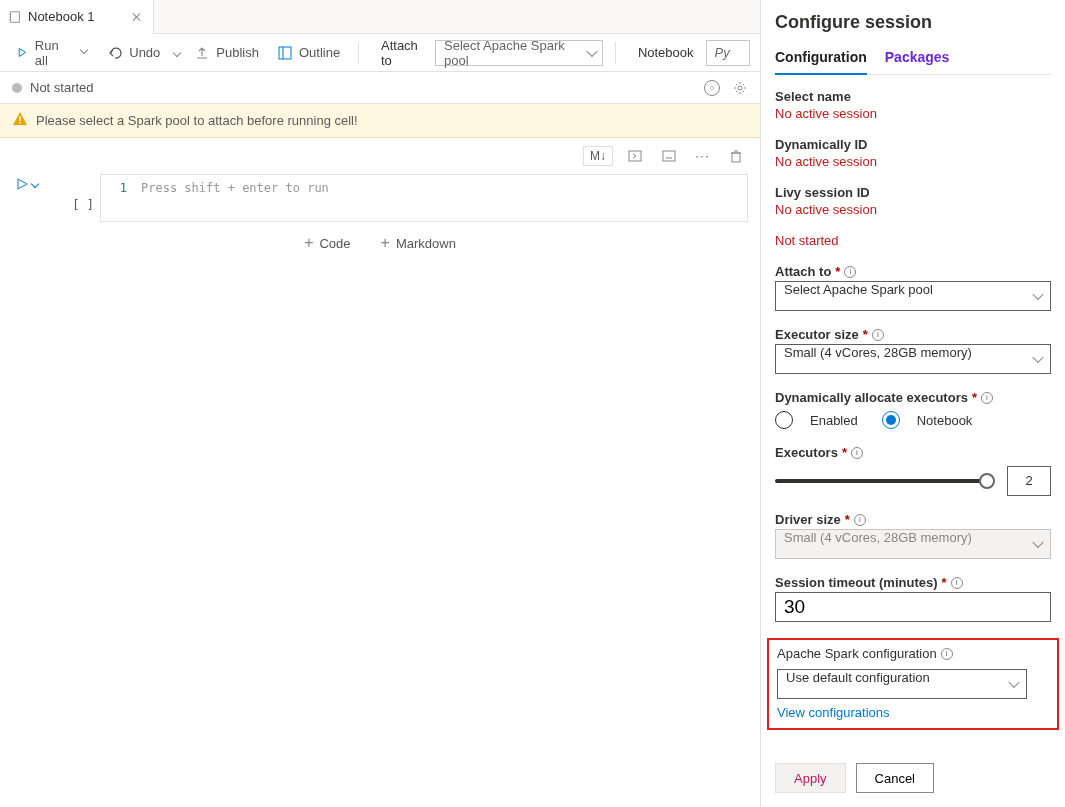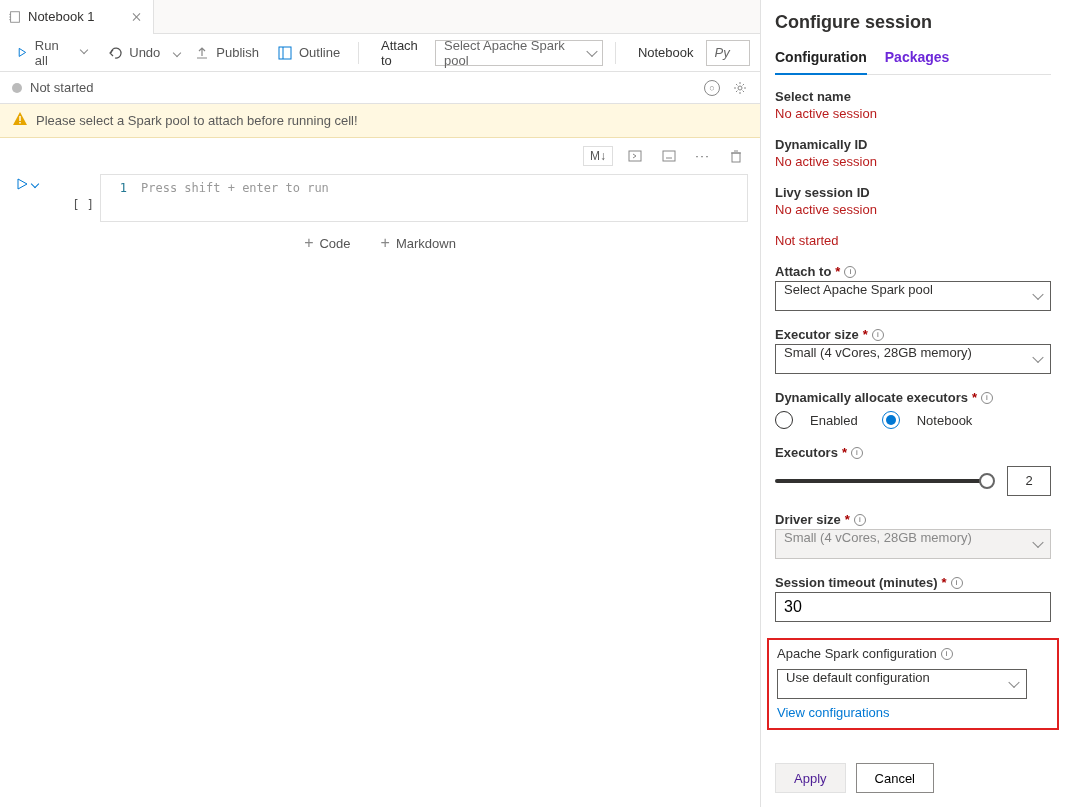--- a/index.html
+++ b/index.html
@@ -64,39 +64,39 @@
 
   .field { margin-bottom: 16px; }
   .flabel { font-size: 13px; font-weight: 600; color: #333; margin-bottom: 2px; display:flex; align-items:center; gap:4px; }
   .fvalue { font-size: 13px; color: #b91c1c; }
   .req { color: #a80000; }
   .info { width: 12px; height: 12px; border: 1px solid #888; border-radius: 50%; display:inline-flex; align-items:center; justify-content:center; font-size:8px; color:#666; font-weight:400; }
 
   .pselect { width: 100%; height: 30px; border: 1px solid #605e5c; padding: 0 26px 0 8px; font-size: 13px; position: relative; background: #fff; }
   .pselect.disabled { background: #f3f2f1; border-color: #c8c6c4; color: #888; }
   .pselect .caret { right: 8px; }
-  .pinput { width: 100%; height: 30px; border: 1px solid #605e5c; padding: 0 8px; font-size: 16px; font-family: inherit; }
+  .pinput { width: 100%; height: 30px; border: 1px solid #605e5c; padding: 0 8px; font-size: 19px; font-family: inherit; }
 
   .radios { display: flex; gap: 24px; margin-top: 6px; }
   .radio { display: flex; align-items: center; gap: 17px; font-size: 13px; }
   .rbox { width: 18px; height: 18px; border: 1px solid #323130; border-radius: 50%; display: flex; align-items: center; justify-content: center; }
   .radio.sel .rbox { border-color: #0078d4; }
   .radio.sel .rbox::after { content: ""; width: 10px; height: 10px; background: #0078d4; border-radius: 50%; }
 
   .slider-row { display: flex; align-items: center; gap: 14px; margin-top: 6px; }
   .slider { flex: 1; height: 4px; background: #323130; position: relative; border-radius: 2px; }
   .slider-thumb { position: absolute; right: -2px; top: 50%; width: 16px; height: 16px; border: 2px solid #666; background: #fff; border-radius: 50%; transform: translateY(-50%); }
   .slider-val { width: 44px; height: 30px; border: 1px solid #605e5c; text-align: center; line-height: 28px; font-size: 13px; }
 
   .hl-box { border: 2px solid #e02020; padding: 6px 8px 8px 8px; margin: 0 -8px 12px -8px; }
   .link { color: #0078d4; font-size: 13px; cursor: pointer; }
 
   .panel-footer { padding: 14px; display: flex; gap: 10px; }
   .btn { height: 30px; padding: 0 18px; font-size: 13px; border: 1px solid #8a8886; background: #fff; cursor: pointer; }
-  .btn.primary { background: #f3f2f1; border-color: #e1e1e1; color: #4c1d95; }
+  .btn.primary { background: #f3f2f1; border-color: #e1e1e1; color: #be185d; }
 
   .main-left { width: 760px; }
 </style>
 </head>
 <body>
 
 <div class="main-left">
 
   <div class="tabstrip">
     <div class="tab">

